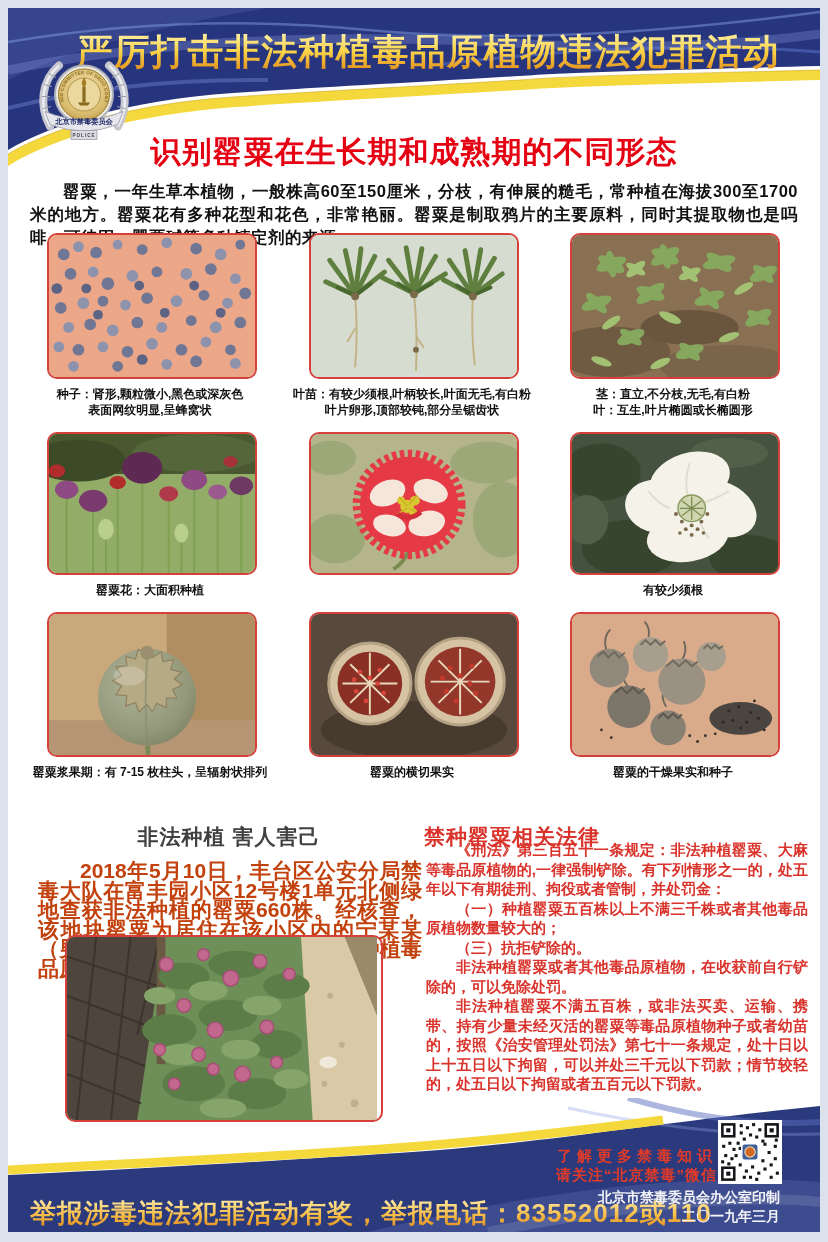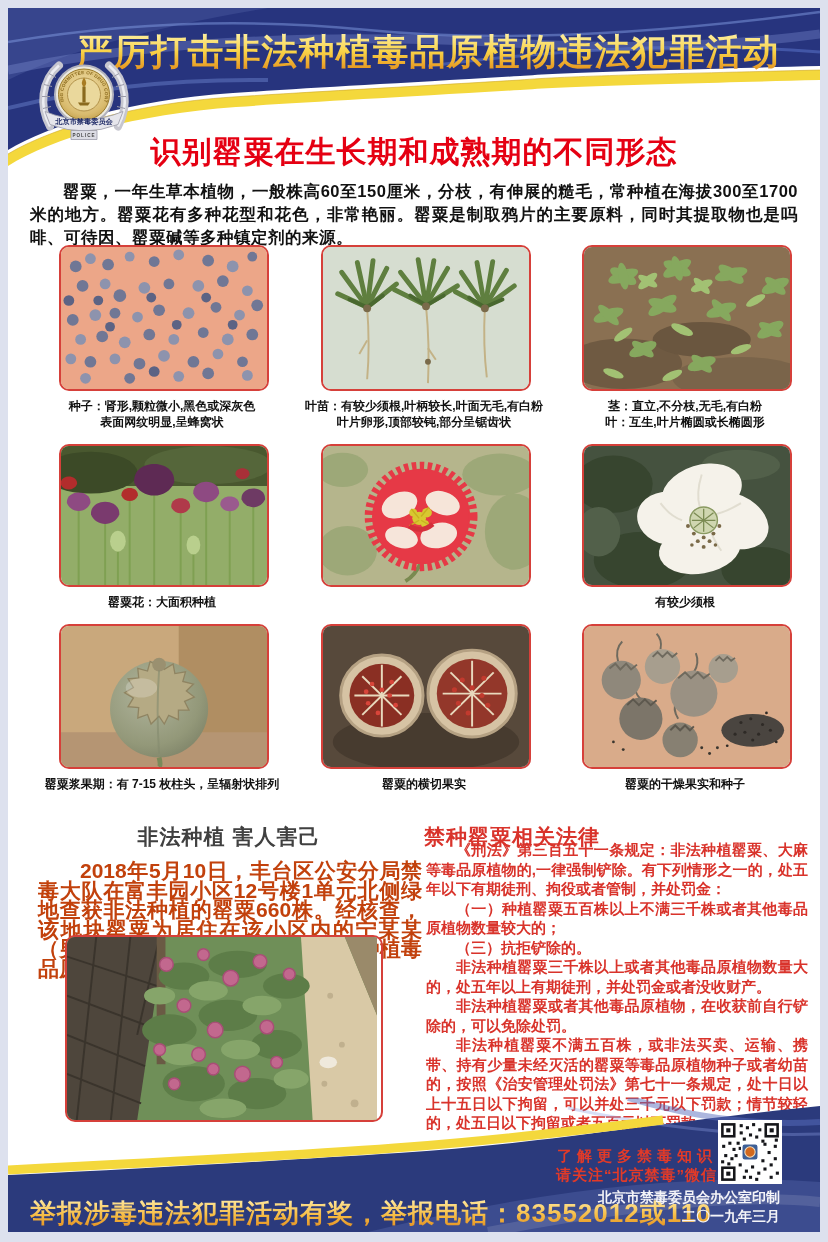--- a/index.html
+++ b/index.html
@@ -17,21 +17,21 @@
     .main-title{background:linear-gradient(#fdf3b0 5%,#f9d348 48%,#e08414 95%);-webkit-background-clip:text;background-clip:text;color:transparent;}
   }
   .emblem{position:absolute;left:24px;top:40px;width:100px;height:96px;}
   .subtitle{position:absolute;left:0;top:124px;width:812px;text-align:center;font-size:30px;font-weight:bold;color:#e50012;letter-spacing:1px;}
 
   
   .intro{position:absolute;left:22px;top:172px;width:768px;font-size:16.5px;font-weight:bold;color:#111;
     line-height:23px;text-align:justify;text-indent:2em;letter-spacing:.5px;}
 
   
-  .cell{position:absolute;width:195px;margin:12px;}
+  .cell{position:absolute;width:195px;margin:0;}
   .imgbox{width:206px;border:2px solid #d6403a;border-radius:10px;overflow:hidden;background:#eee;}
   .cap{width:300px;margin:7px 0 0 -47px;text-align:center;font-size:12px;font-weight:bold;color:#111;line-height:16px;}
 
   
   .sec-title{position:absolute;font-size:21px;font-weight:bold;letter-spacing:1px;white-space:nowrap;}
   .case-title{left:30px;top:798px;width:382px;text-align:center;color:#404040;}
   .law-title{left:416px;top:798px;width:380px;color:#d9332b;}
   .case-body{position:absolute;left:30px;top:832px;width:384px;font-size:21px;font-weight:600;color:#c2410c;
     line-height:19.5px;text-align:justify;text-indent:2em;}
   .law-body{position:absolute;left:418px;top:832px;width:382px;font-size:15px;font-weight:600;color:#d9332b;
@@ -670,21 +670,20 @@
             <circle cx="95" cy="115" r="6"></circle>
       </g>
     </svg>
   </div>
 
   <h2 class="sec-title law-title">禁种罂粟相关法律</h2>
   <div class="law-body">
     <p>《刑法》第三百五十一条规定：非法种植罂粟、大麻等毒品原植物的,一律强制铲除。有下列情形之一的，处五年以下有期徒刑、拘役或者管制，并处罚金：</p>
     <p>（一）种植罂粟五百株以上不满三千株或者其他毒品原植物数量较大的；</p>
     <p>（三）抗拒铲除的。</p>
-    <p>非法种植罂粟三千株以上或者其他毒品原植物数量大的，处五年以上有期徒刑，并处罚金或者没收财产。</p>
     <p>非法种植罂粟或者其他毒品原植物，在收获前自行铲除的，可以免除处罚。</p>
     <p>非法种植罂粟不满五百株，或非法买卖、运输、携带、持有少量未经灭活的罂粟等毒品原植物种子或者幼苗的，按照《治安管理处罚法》第七十一条规定，处十日以上十五日以下拘留，可以并处三千元以下罚款；情节较轻的，处五日以下拘留或者五百元以下罚款。</p>
   </div>
 
   <svg class="ftr-svg" viewBox="0 0 812 134" preserveAspectRatio="none">
     <path d="M0,77 C150,70 280,62 390,55 C470,50 550,40 610,32 C680,23 750,14 812,8 V134 H0 Z" fill="#2b3a7c"></path>
     <path d="M360,134 Q620,70 812,84 L812,134 Z" fill="rgba(110,130,200,.25)"></path>
     <path d="M480,134 Q700,92 812,104" stroke="rgba(255,255,255,.12)" stroke-width="10" fill="none"></path>
     <path d="M560,10 Q700,40 812,36" stroke="rgba(140,160,230,.35)" stroke-width="3" fill="none"></path>
     <path d="M620,0 Q720,30 812,24" stroke="rgba(90,110,190,.5)" stroke-width="6" fill="none"></path>

